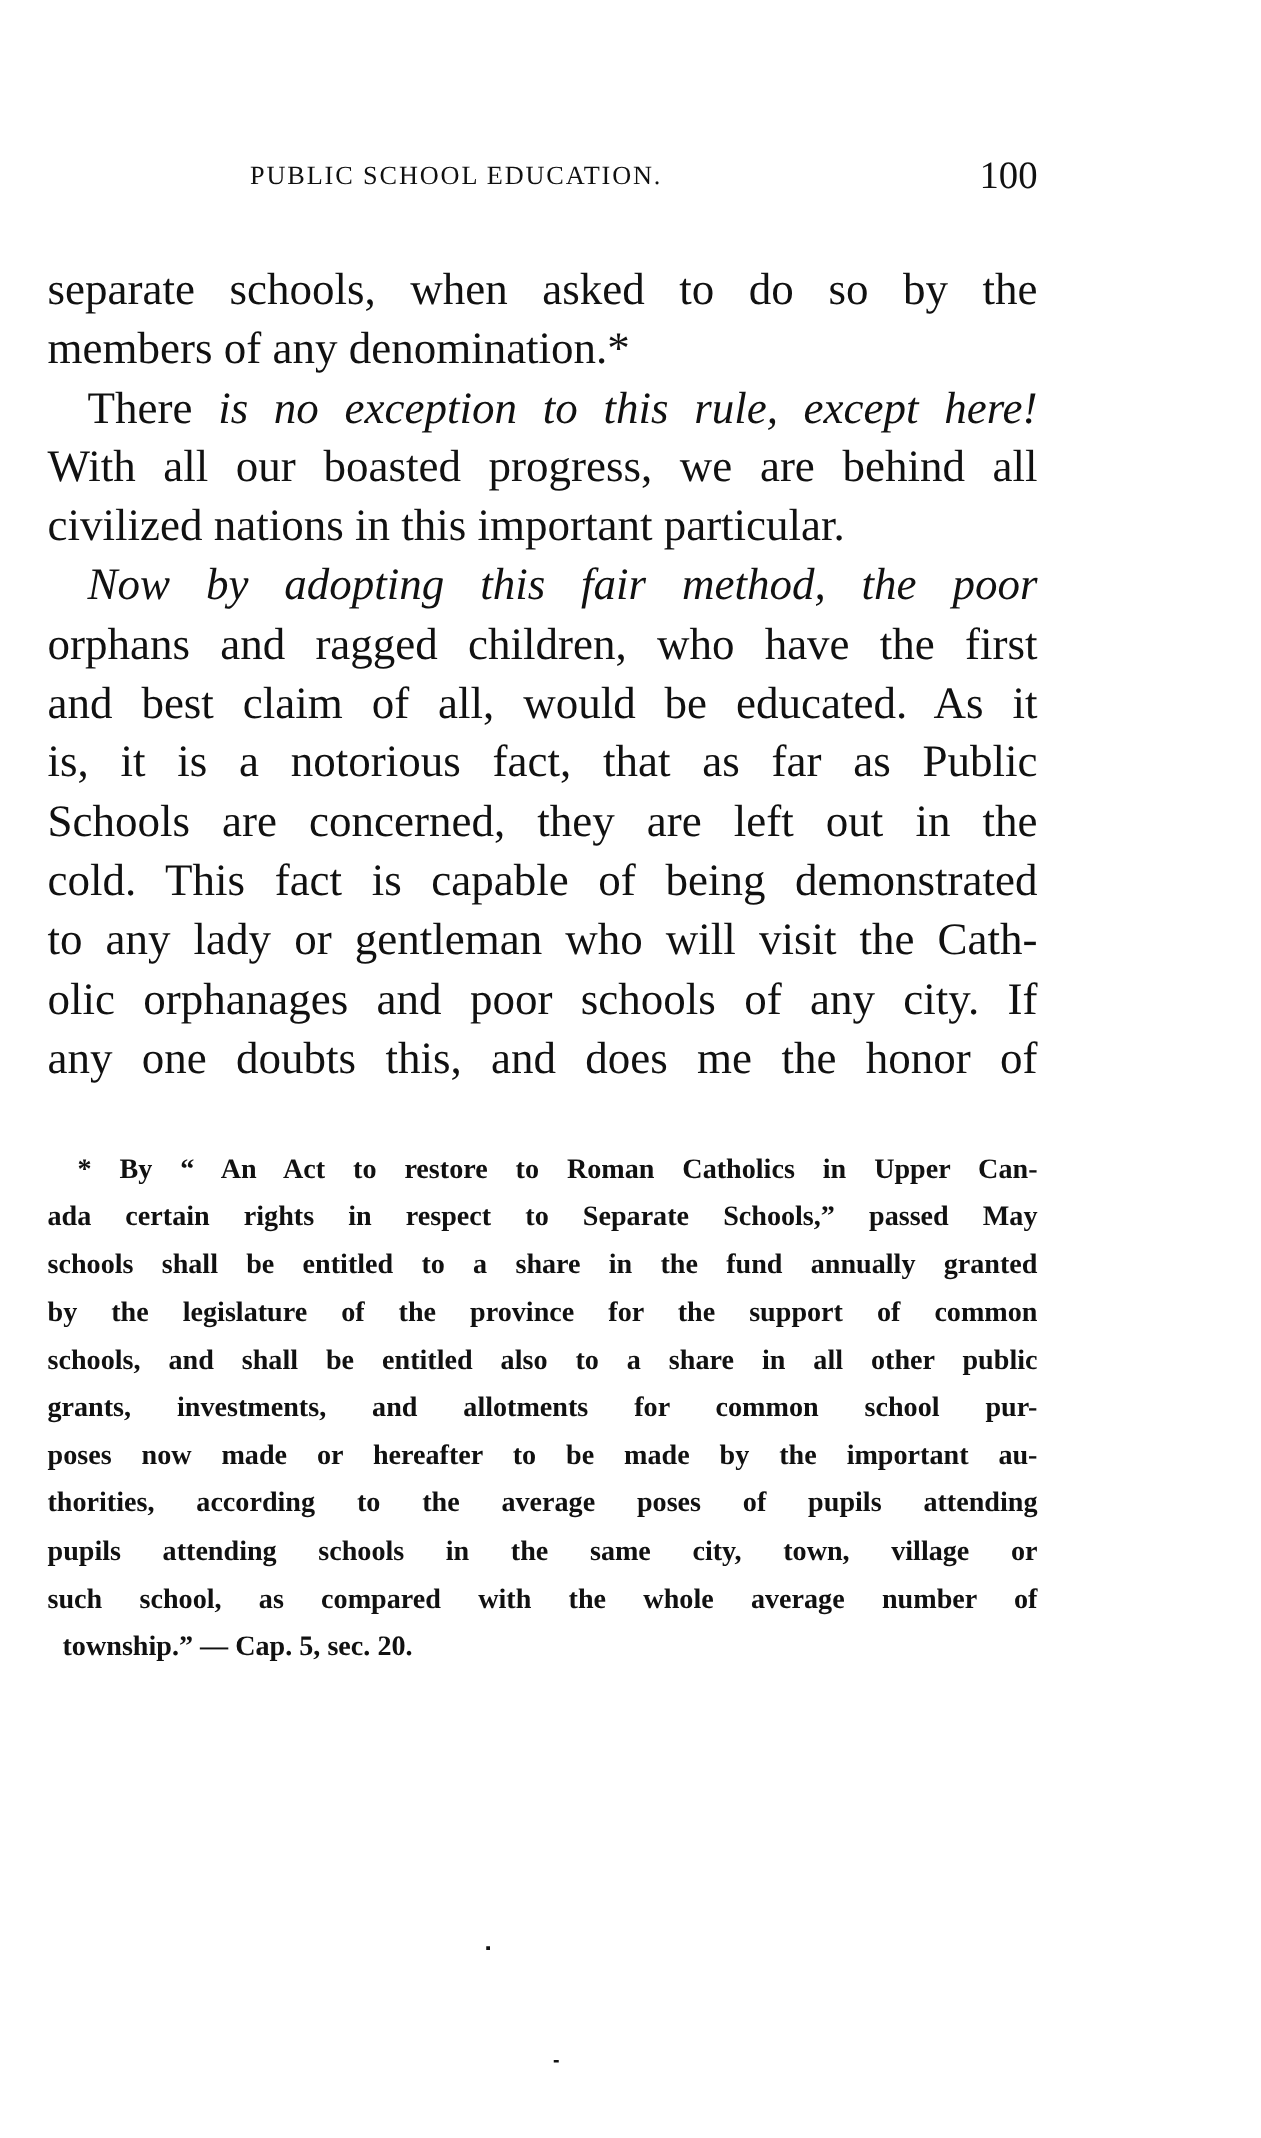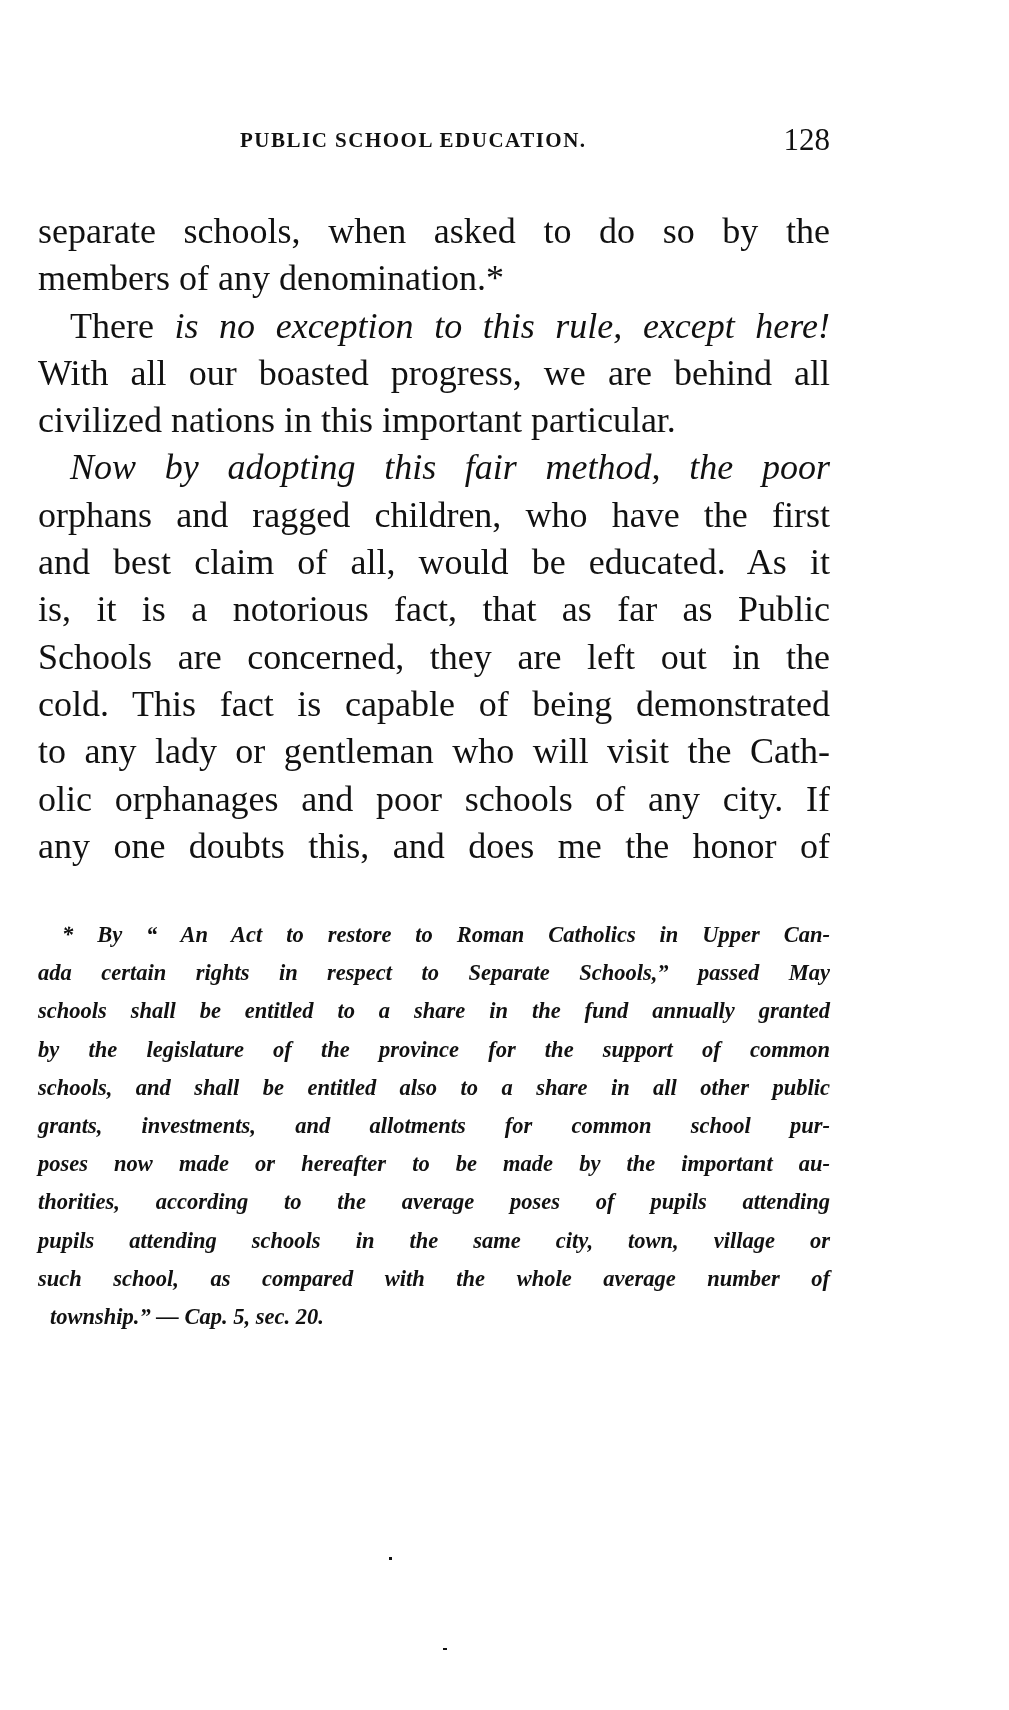--- a/index.html
+++ b/index.html
@@ -20,23 +20,22 @@
     top: 122px;
     left: 200px;
     width: 630px;
     height: 40px;
   }
   .running-title {
     position: absolute;
     left: 0;
     top: 6px;
     font-size: 21px;
-    font-weight: bold;
+    font-weight: normal;
     letter-spacing: 1.5px;
-    margin-left: 40px;
   }
   .page-number {
     position: absolute;
     right: 0;
     top: 0;
     font-size: 31px;
   }
   .body-text {
     position: absolute;
     top: 208px;
@@ -68,37 +67,36 @@
     font-size: 22.5px;
     font-weight: bold;
     line-height: 38.2px;
   }
   .fline {
     display: block;
     text-align: justify;
     text-align-last: justify;
     white-space: nowrap;
     height: 38.2px;
-    font-style: italic;
   }
   .fline.last { text-align-last: left; margin-left: 12px; }
   .fline.indent { padding-left: 24px; }
   .mark {
     position: absolute;
     width: 3px;
     height: 3px;
     background: #111;
   }
 </style>
 </head>
 <body>
 
 <div class="running-head">
   <span class="running-title">PUBLIC SCHOOL EDUCATION.</span>
-  <span class="page-number">128</span>
+  <span class="page-number">100</span>
 </div>
 
 <div class="body-text">
   <span class="line">separate schools, when asked to do so by the</span>
   <span class="line last">members of any denomination.*</span>
 
   <span class="line indent">
     <span>There </span><span class="it">is no exception to this rule, except here!</span>
   </span>
   <span class="line">With all our boasted progress, we are behind all</span>

